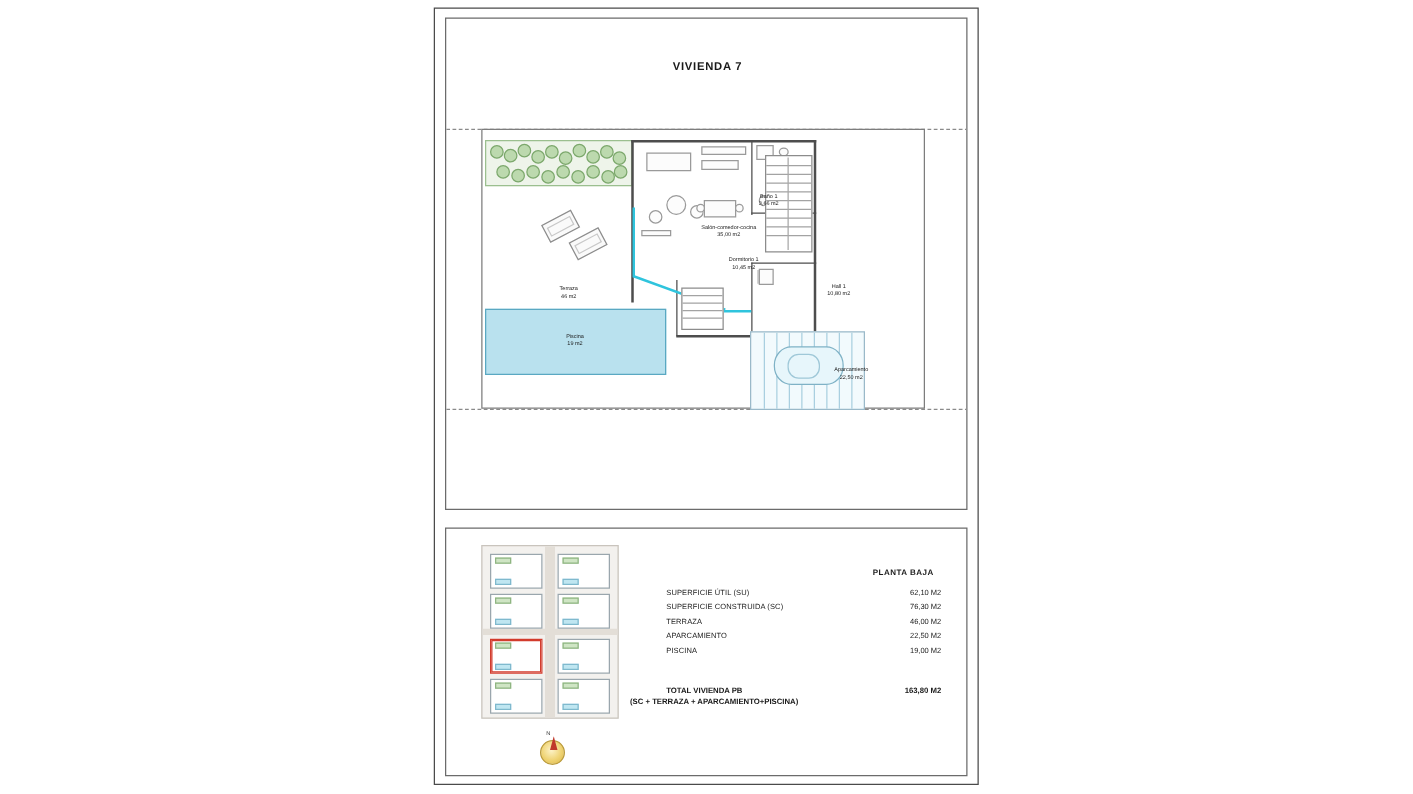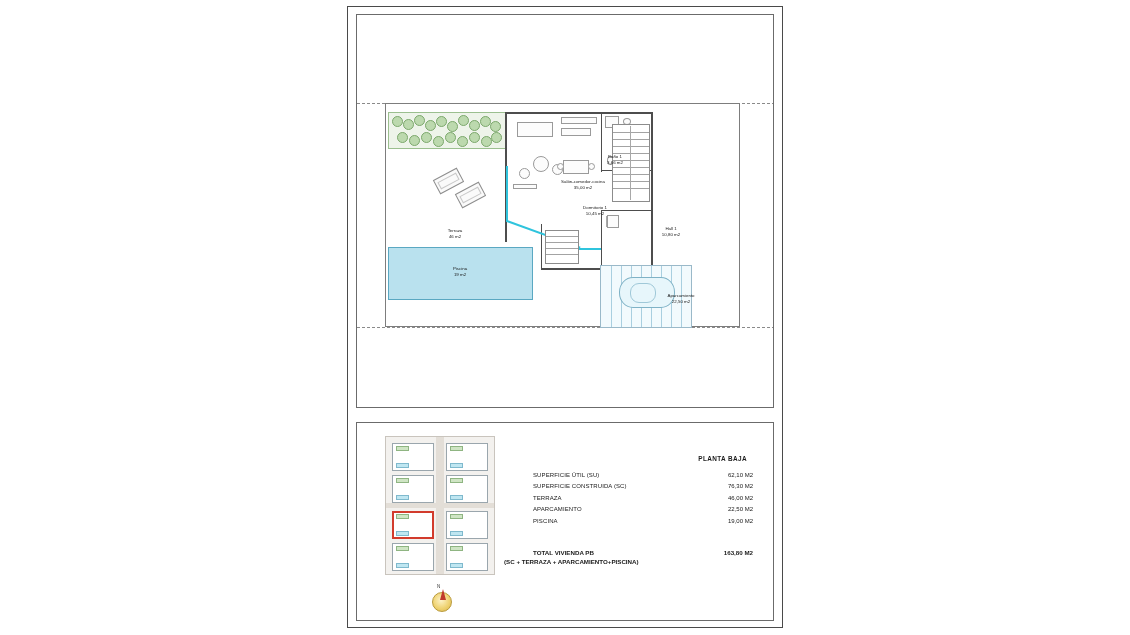--- a/index.html
+++ b/index.html
@@ -341,20 +341,21 @@
     font-weight: bold;
   }
 </style>
 </head>
 <body>
 
 <div id="sheet">
 
   <div id="plan-panel">
 
+    <div id="plan-title">VIVIENDA 7</div>
 
     <div class="dash-h" style="left:0;top:88px;width:418px;"></div>
     <div class="dash-h" style="left:0;top:312px;width:418px;"></div>
 
     <div id="plot-outline"></div>
 
     <div id="garden">
       <div class="shrub" style="left:3px;top:3px;"></div>
       <div class="shrub" style="left:14px;top:6px;"></div>
       <div class="shrub" style="left:25px;top:2px;"></div>

